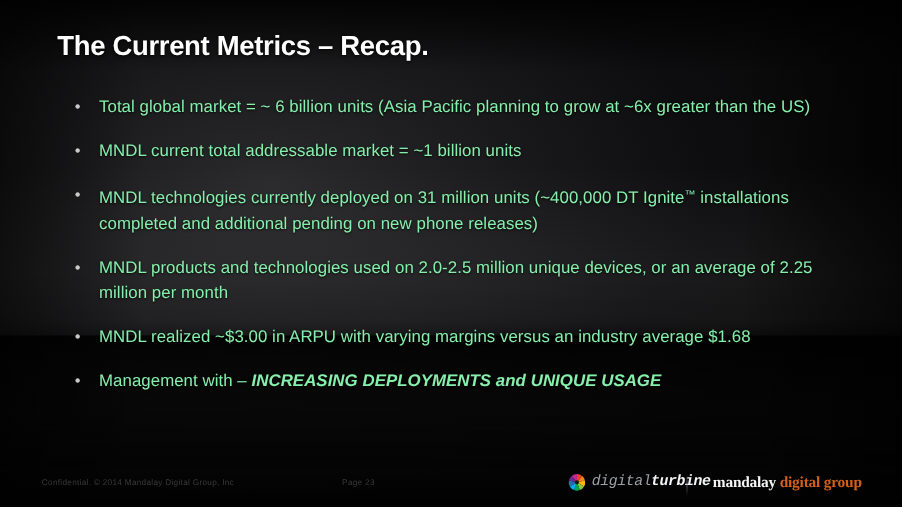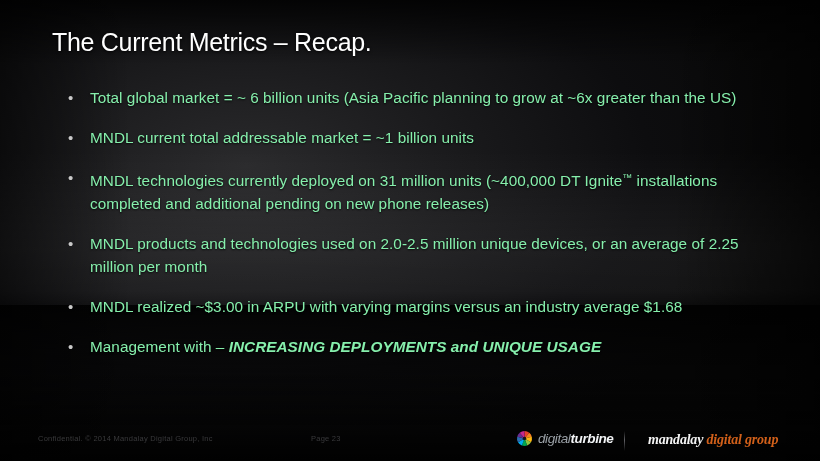--- a/index.html
+++ b/index.html
@@ -41,21 +41,21 @@
     background:
       linear-gradient(to right, rgba(0,0,0,0.55) 0%, rgba(0,0,0,0) 16%, rgba(0,0,0,0) 82%, rgba(0,0,0,0.65) 100%),
       linear-gradient(to bottom, rgba(0,0,0,0.8) 0%, rgba(0,0,0,0) 14%, rgba(0,0,0,0) 80%, rgba(0,0,0,0.9) 100%);
   }
 
   
   .title {
     position:absolute; left:52px; top:28px;
     color:#ffffff;
     font-size:25px;
-    font-weight:normal;
+    font-weight:bold;
     letter-spacing:-0.3px;
     text-shadow:0 1px 3px rgba(0,0,0,0.9);
     z-index:5;
   }
 
   
   .bullets {
     position:absolute; left:64px; top:86px; width:708px;
     z-index:5;
   }
@@ -112,35 +112,35 @@
   .logo-dt {
     position:absolute; left:516px; top:5px;
     display:flex; align-items:center; gap:5px;
   }
   .pinwheel { width:17px; height:17px; display:block; }
   .dt-word {
     font-size:13.5px;
     font-style:italic;
     letter-spacing:-0.4px;
     white-space:nowrap;
+    font-family:Liberation Mono, monospace;
   }
   .dt-word .light { color:#9aa0a6; font-weight:normal; }
   .dt-word .bold  { color:#f2f4f6; font-weight:bold; }
 
   .footer-divider {
     position:absolute; left:624px; top:6px;
     width:1px; height:20px;
     background:linear-gradient(to bottom, rgba(120,120,125,0) 0%, rgba(130,130,135,0.75) 45%, rgba(120,120,125,0) 100%);
   }
 
   .logo-md {
     position:absolute; left:648px; top:7px;
     font-family:"Liberation Serif", serif;
     font-size:14px;
-    font-style:italic;
     font-weight:bold;
     letter-spacing:-0.2px;
     white-space:nowrap;
   }
   .logo-md .mw { color:#f4f4f4; }
   .logo-md .mo { color:#d2601a; }
 </style>
 </head>
 <body>
 

